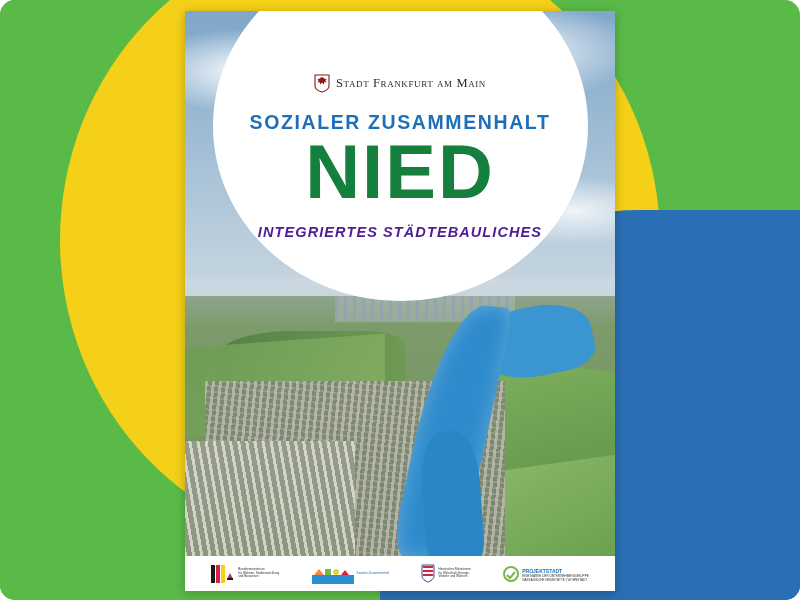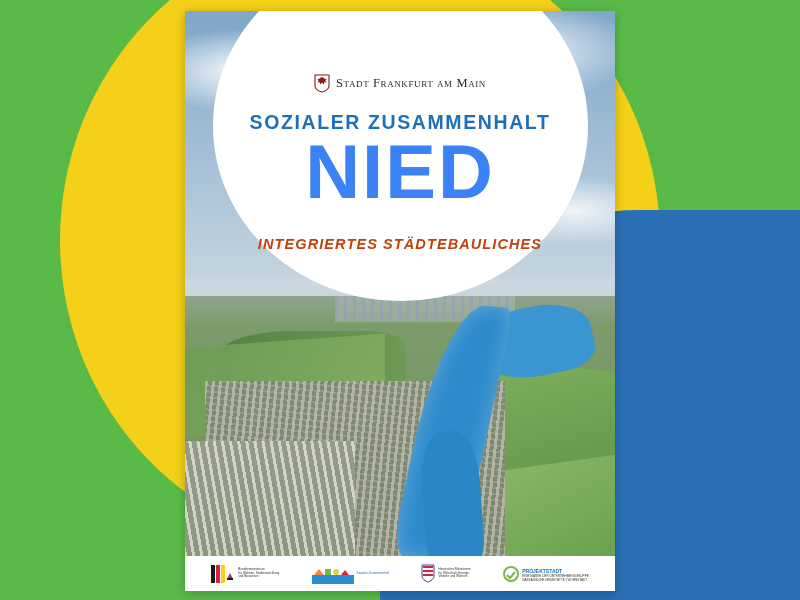--- a/index.html
+++ b/index.html
@@ -10,20 +10,21 @@
     overflow: hidden;
     font-family: "Liberation Sans", sans-serif;
   }
 
   #stage {
     position: relative;
     width: 800px;
     height: 600px;
     background: #5aba47;
     overflow: hidden;
+    border-radius: 15px;
   }
 
   
   .bg-yellow {
     position: absolute;
     left: 60px;
     top: -70px;
     width: 600px;
     height: 620px;
     background: #f5d018;
@@ -231,30 +232,30 @@
     font-size: 19.5px;
     font-weight: bold;
     letter-spacing: 1.6px;
     color: #1f6fb8;
   }
   .maintitle {
     margin-top: -2px;
     font-size: 76px;
     font-weight: bold;
     letter-spacing: 2px;
-    color: #3b82f6;
+    color: #15803d;
     line-height: 1.05;
   }
   .subtitle {
-    margin-top: 22px;
+    margin-top: 10px;
     font-size: 14.5px;
     font-style: italic;
     font-weight: bold;
     letter-spacing: 1.1px;
-    color: #c2410c;
+    color: #4c1d95;
     line-height: 1.5;
   }
 
   
   .logobar {
     position: absolute;
     left: 0;
     bottom: 0;
     width: 430px;
     height: 35px;

